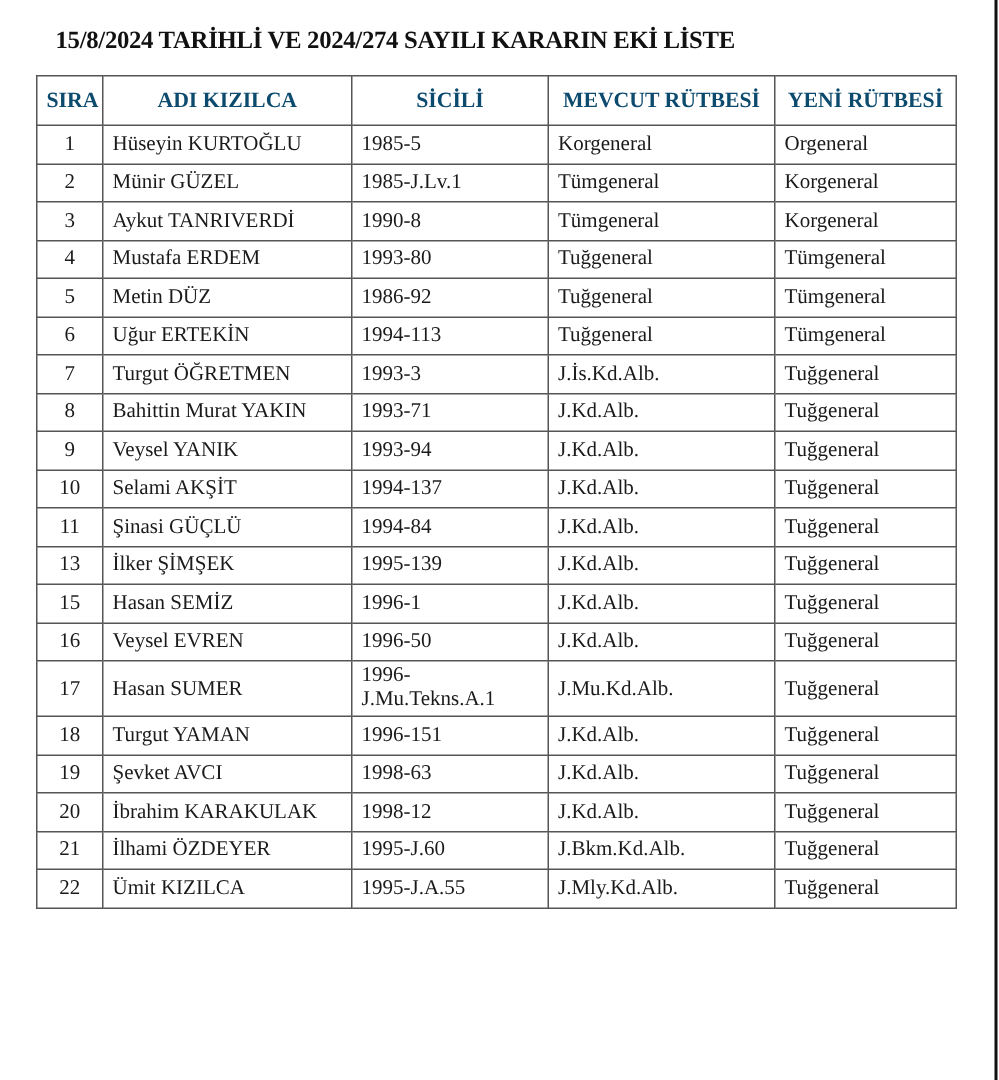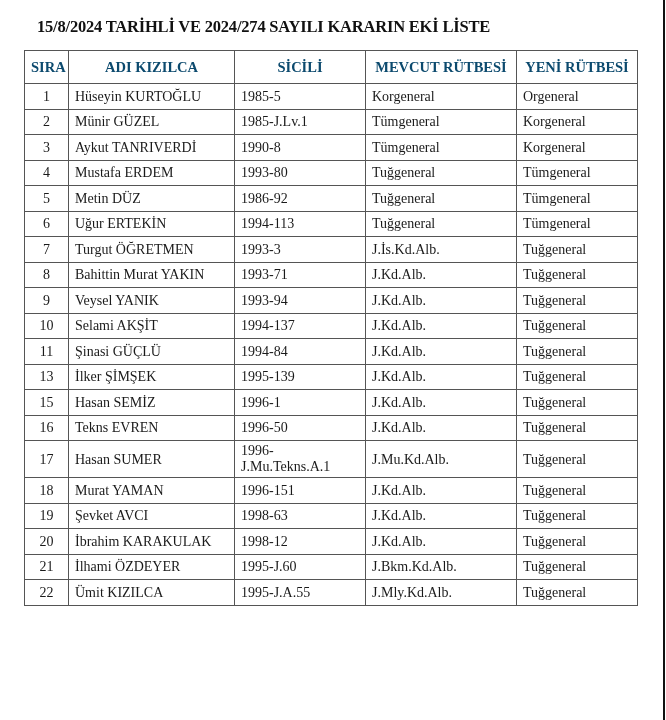--- a/index.html
+++ b/index.html
@@ -137,35 +137,35 @@
       </tr>
       <tr>
         <td class="sira">15</td>
         <td class="name">Hasan SEMİZ</td>
         <td class="sicil">1996-1</td>
         <td class="rank">J.Kd.Alb.</td>
         <td class="rank">Tuğgeneral</td>
       </tr>
       <tr>
         <td class="sira">16</td>
-        <td class="name">Tekns EVREN</td>
+        <td class="name">Veysel EVREN</td>
         <td class="sicil">1996-50</td>
         <td class="rank">J.Kd.Alb.</td>
         <td class="rank">Tuğgeneral</td>
       </tr>
       <tr class="tall">
         <td class="sira">17</td>
         <td class="name">Hasan SUMER</td>
         <td class="sicil multi">1996-<br>J.Mu.Tekns.A.1</td>
         <td class="rank">J.Mu.Kd.Alb.</td>
         <td class="rank">Tuğgeneral</td>
       </tr>
       <tr>
         <td class="sira">18</td>
-        <td class="name">Murat YAMAN</td>
+        <td class="name">Turgut YAMAN</td>
         <td class="sicil">1996-151</td>
         <td class="rank">J.Kd.Alb.</td>
         <td class="rank">Tuğgeneral</td>
       </tr>
       <tr>
         <td class="sira">19</td>
         <td class="name">Şevket AVCI</td>
         <td class="sicil">1998-63</td>
         <td class="rank">J.Kd.Alb.</td>
         <td class="rank">Tuğgeneral</td>

